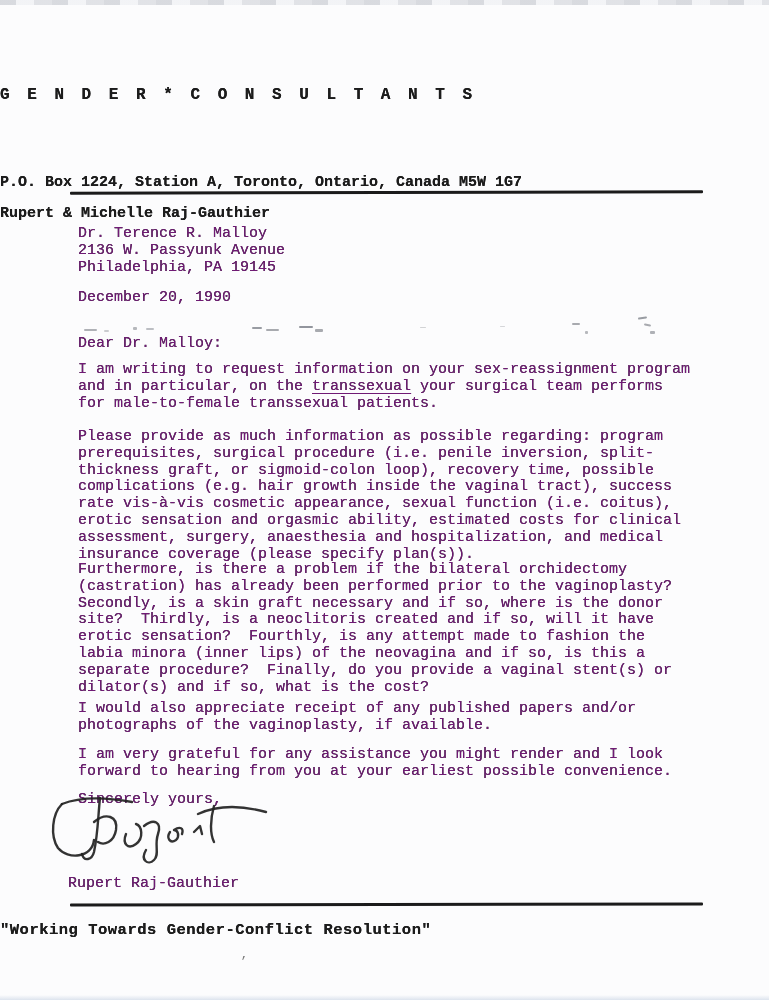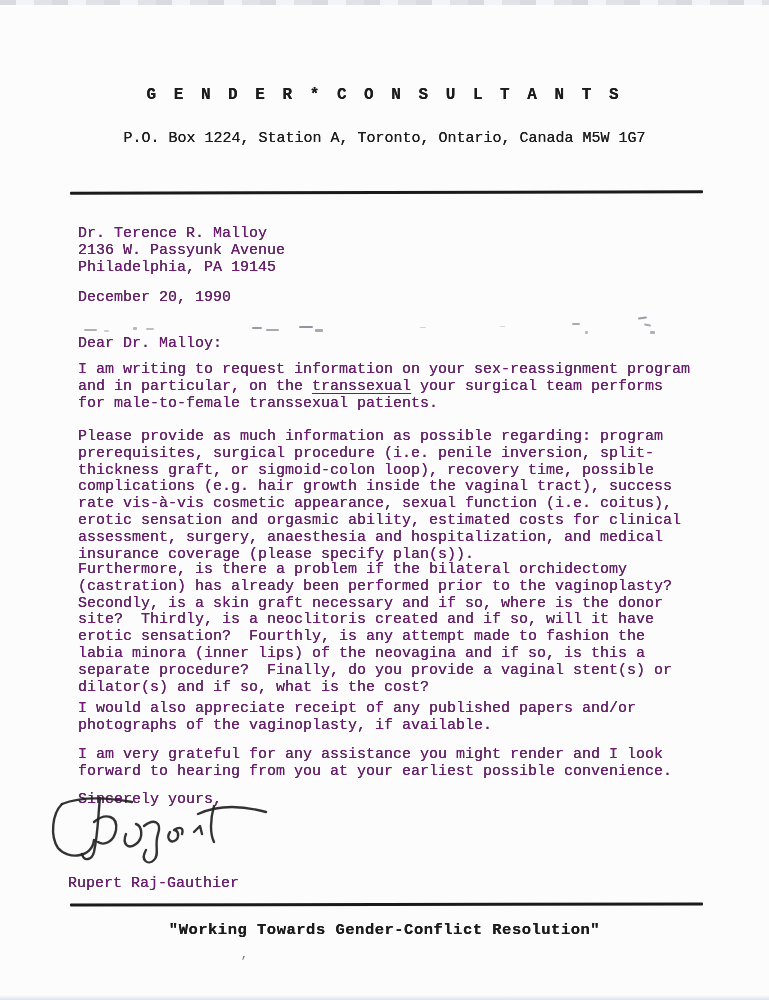--- a/index.html
+++ b/index.html
@@ -17,27 +17,27 @@
   }
   .scan-edge-top{
     position:absolute;left:0;top:0;width:769px;height:5px;
     background:repeating-linear-gradient(90deg,#8d93a0 0 16px,#dfe2e8 16px 34px,#a8adb8 34px 52px);
     opacity:.32;
   }
   .scan-edge-bottom{
     position:absolute;left:0;bottom:0;width:769px;height:5px;
     background:linear-gradient(#fcfcfd,#dde4ee);
   }
-  .center{left:0;width:769px;text-align:center;}
+  .center{left:0;width:769px;text-align:left;}
   .abs{position:absolute;}
   .org{
     top:86px;font-size:16px;font-weight:700;letter-spacing:4px;
     text-shadow:0 0 .4px #1c1c1c;
   }
-  .lh-line{font-size:15px;font-weight:400;text-shadow:0 0 .4px #1c1c1c;}
+  .lh-line{font-size:15px;font-weight:700;text-shadow:0 0 .4px #1c1c1c;margin-top:44px;}
   .lh-address{top:130px;}
   .lh-contacts{top:161px;}
   .rule{background:#1b1b1b;height:3px;left:70px;width:633px;border-radius:1px;}
   .rule-top{top:191px;transform:rotate(-0.15deg);}
   .rule-bottom{top:903px;transform:rotate(-0.1deg);}
   .body-text{
     left:78px;font-size:15px;line-height:16.8px;
     white-space:pre-wrap;color:#701a75;
     text-shadow:0 0 .35px #2a2a2a;
   }
@@ -63,20 +63,21 @@
 </style>
 </head>
 <body>
 
 <div class="page">
 
   <div class="scan-edge-top"></div>
 
   <div class="abs center org">G E N D E R   *   C O N S U L T A N T S</div>
   <div class="abs center lh-line lh-address">P.O. Box 1224, Station A, Toronto, Ontario, Canada M5W 1G7</div>
+  <div class="abs center lh-line lh-contacts">Rupert &amp; Michelle Raj-Gauthier</div>
   <div class="abs rule rule-top"></div>
 
   <div class="abs body-text recipient">Dr. Terence R. Malloy
 2136 W. Passyunk Avenue
 Philadelphia, PA 19145</div>
   <div class="abs body-text date">December 20, 1990</div>
 
   <div>
     <div class="artifact" style="left:84px;top:329px;width:13px;height:2px;opacity:.55;"></div>
     <div class="artifact" style="left:104px;top:330px;width:5px;height:2px;opacity:.35;"></div>

